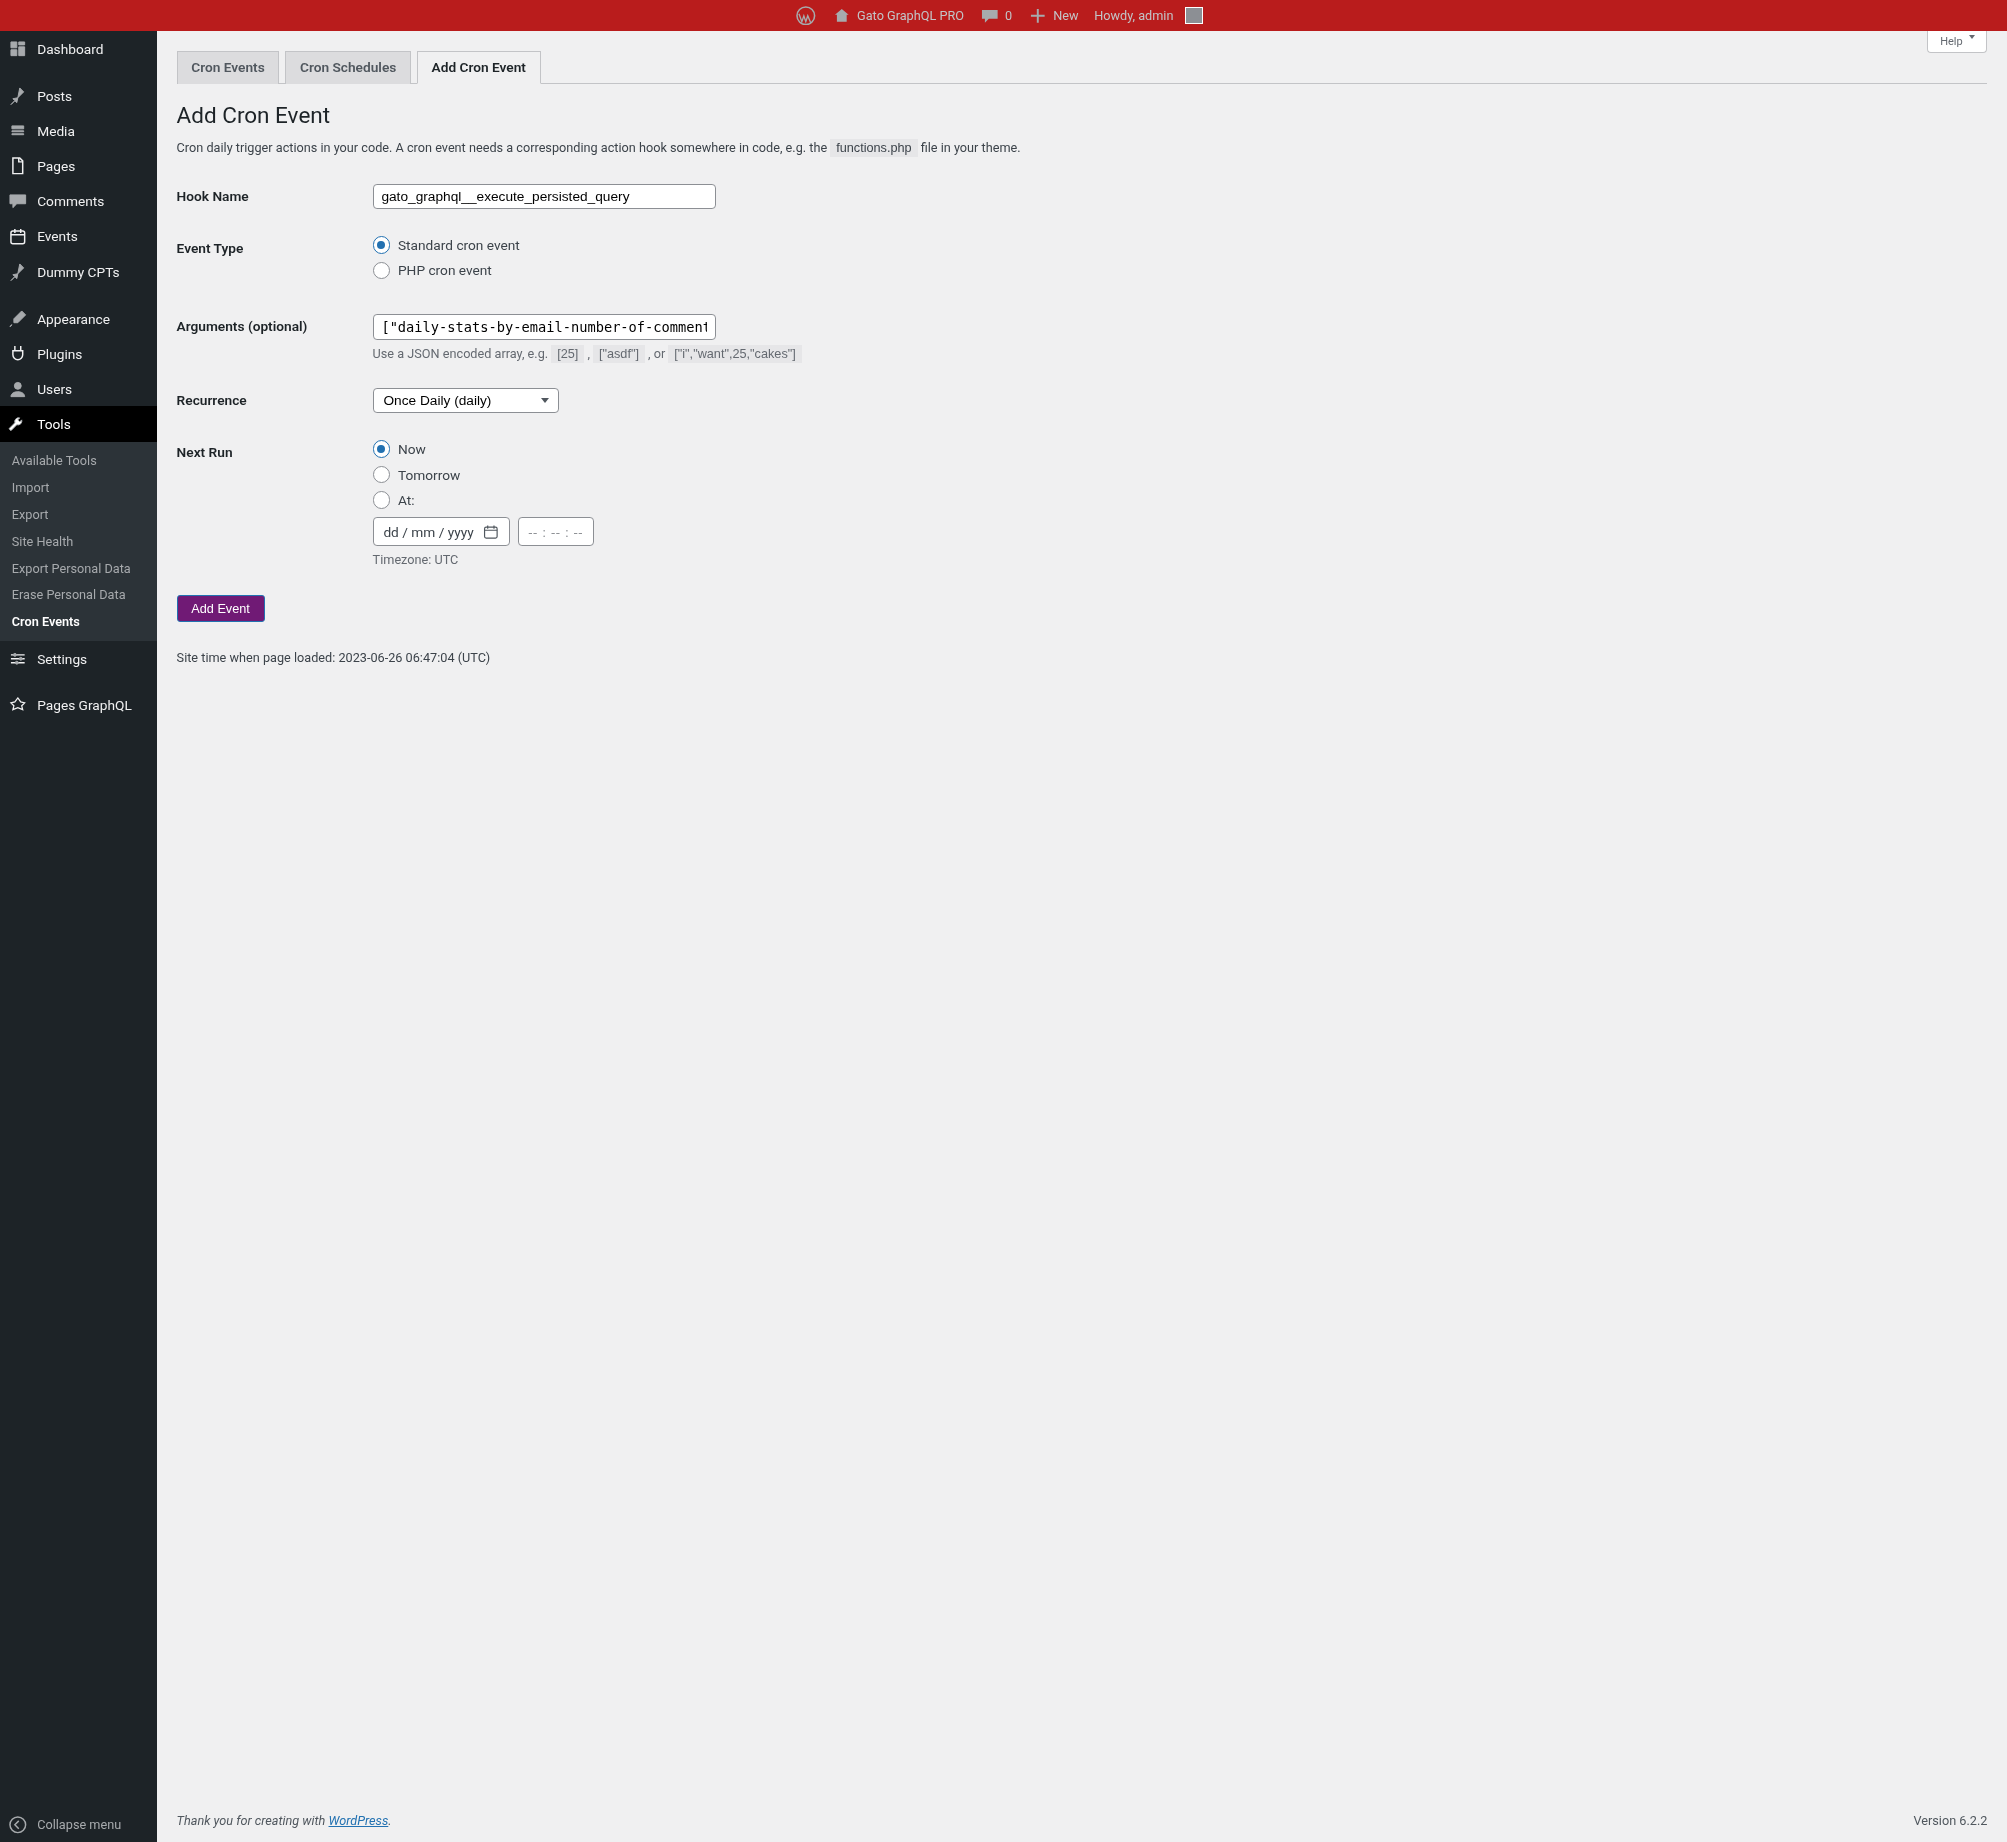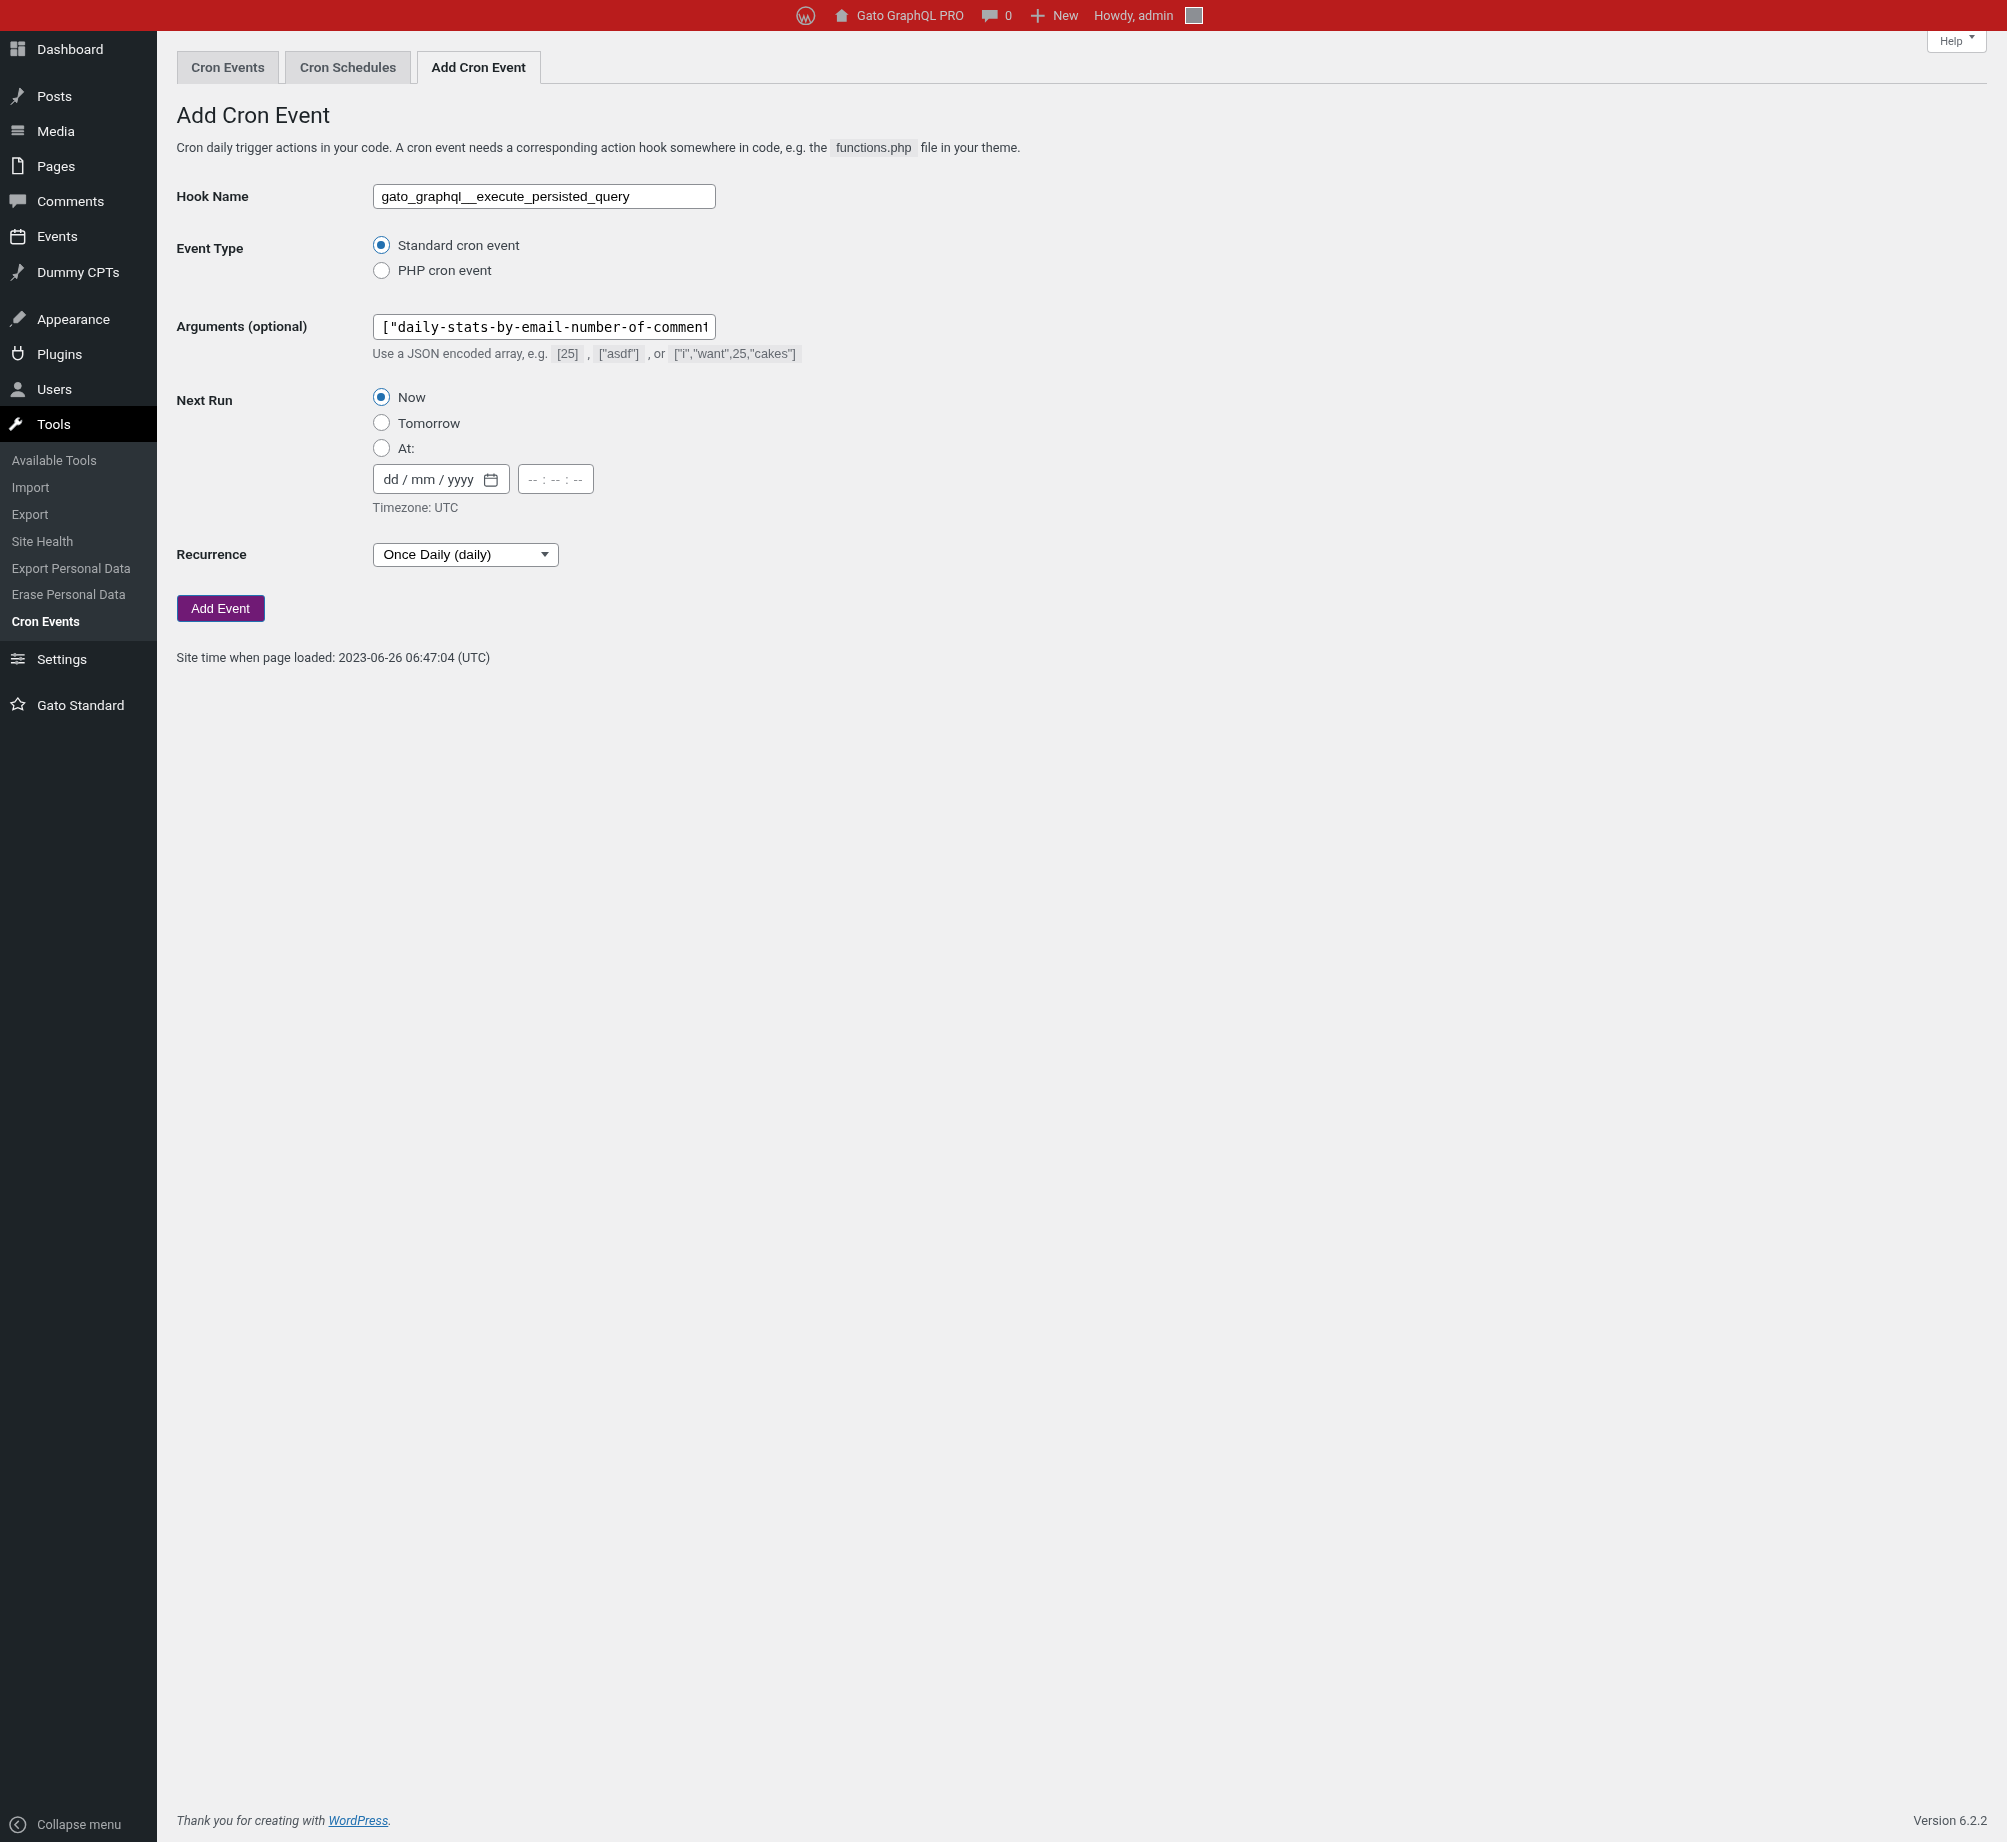--- a/index.html
+++ b/index.html
@@ -379,21 +379,21 @@
             <circle cx="13" cy="10" r="1.5"></circle>
             <circle cx="9" cy="14" r="1.5"></circle>
           </svg>
           <span>Settings</span>
         </div>
         <div class="menu-separator"></div>
         <div class="menu-top">
           <svg viewBox="0 0 20 20" stroke="#a7aaad">
             <path d="M10 2l3 4 4 1-3 3 1 4-5-2-5 2 1-4-3-3 4-1z" fill="none" stroke="currentColor" stroke-width="1.3"></path>
           </svg>
-          <span>Gato Standard</span>
+          <span>Pages GraphQL</span>
         </div>
       </div>
     <div class="collapse">
       <svg viewBox="0 0 20 20">
           <circle cx="10" cy="10" r="8" fill="none" stroke="#a7aaad" stroke-width="1.5"></circle>
           <path d="M11 6l-4 4 4 4" fill="none" stroke="#a7aaad" stroke-width="1.5"></path>
         </svg>
       <span>Collapse menu</span>
     </div>
   </div>
@@ -442,20 +442,32 @@
         </td>
       </tr>
 
       <tr>
         <th>Arguments (optional)</th>
         <td>
           <input type="text" class="wide mono" value="[&quot;daily-stats-by-email-number-of-comment" style="">
           <p class="description">
             <span>Use a JSON encoded array, e.g. </span><code class="inline">[25]</code><span> , </span><code class="inline">["asdf"]</code><span> , or </span><code class="inline">["i","want",25,"cakes"]</code>
           </p>
+        </td>
+      </tr>
+
+      <tr>
+        <th>Recurrence</th>
+        <td>
+          <div class="select-wrap">
+            <select>
+              <option>Once Daily (daily)</option>
+            </select>
+            <span class="caret"></span>
+          </div>
         </td>
       </tr>
 
       <tr>
         <th>Next Run</th>
         <td>
           <div class="radio-row">
             <input type="radio" checked="" style="">
             <label>Now</label>
           </div>
@@ -475,32 +487,20 @@
                     <path d="M2 8h16M6 2v4M14 2v4" stroke="#50575e" stroke-width="1.5"></path>
                   </svg>
             </div>
             <div class="time-input">
               <span>-- : -- : --</span>
             </div>
           </div>
           <p class="description">Timezone: UTC</p>
         </td>
       </tr>
-
-      <tr>
-        <th>Recurrence</th>
-        <td>
-          <div class="select-wrap">
-            <select>
-              <option>Once Daily (daily)</option>
-            </select>
-            <span class="caret"></span>
-          </div>
-        </td>
-      </tr>
     </tbody>
       </table>
 
     <button class="button-primary">Add Event</button>
 
     <p class="site-time">Site time when page loaded: 2023-06-26 06:47:04 (UTC)</p>
 
     <div id="wpfooter">
       <span>
         <span>Thank you for creating with </span><a href="#">WordPress</a><span>.</span>

